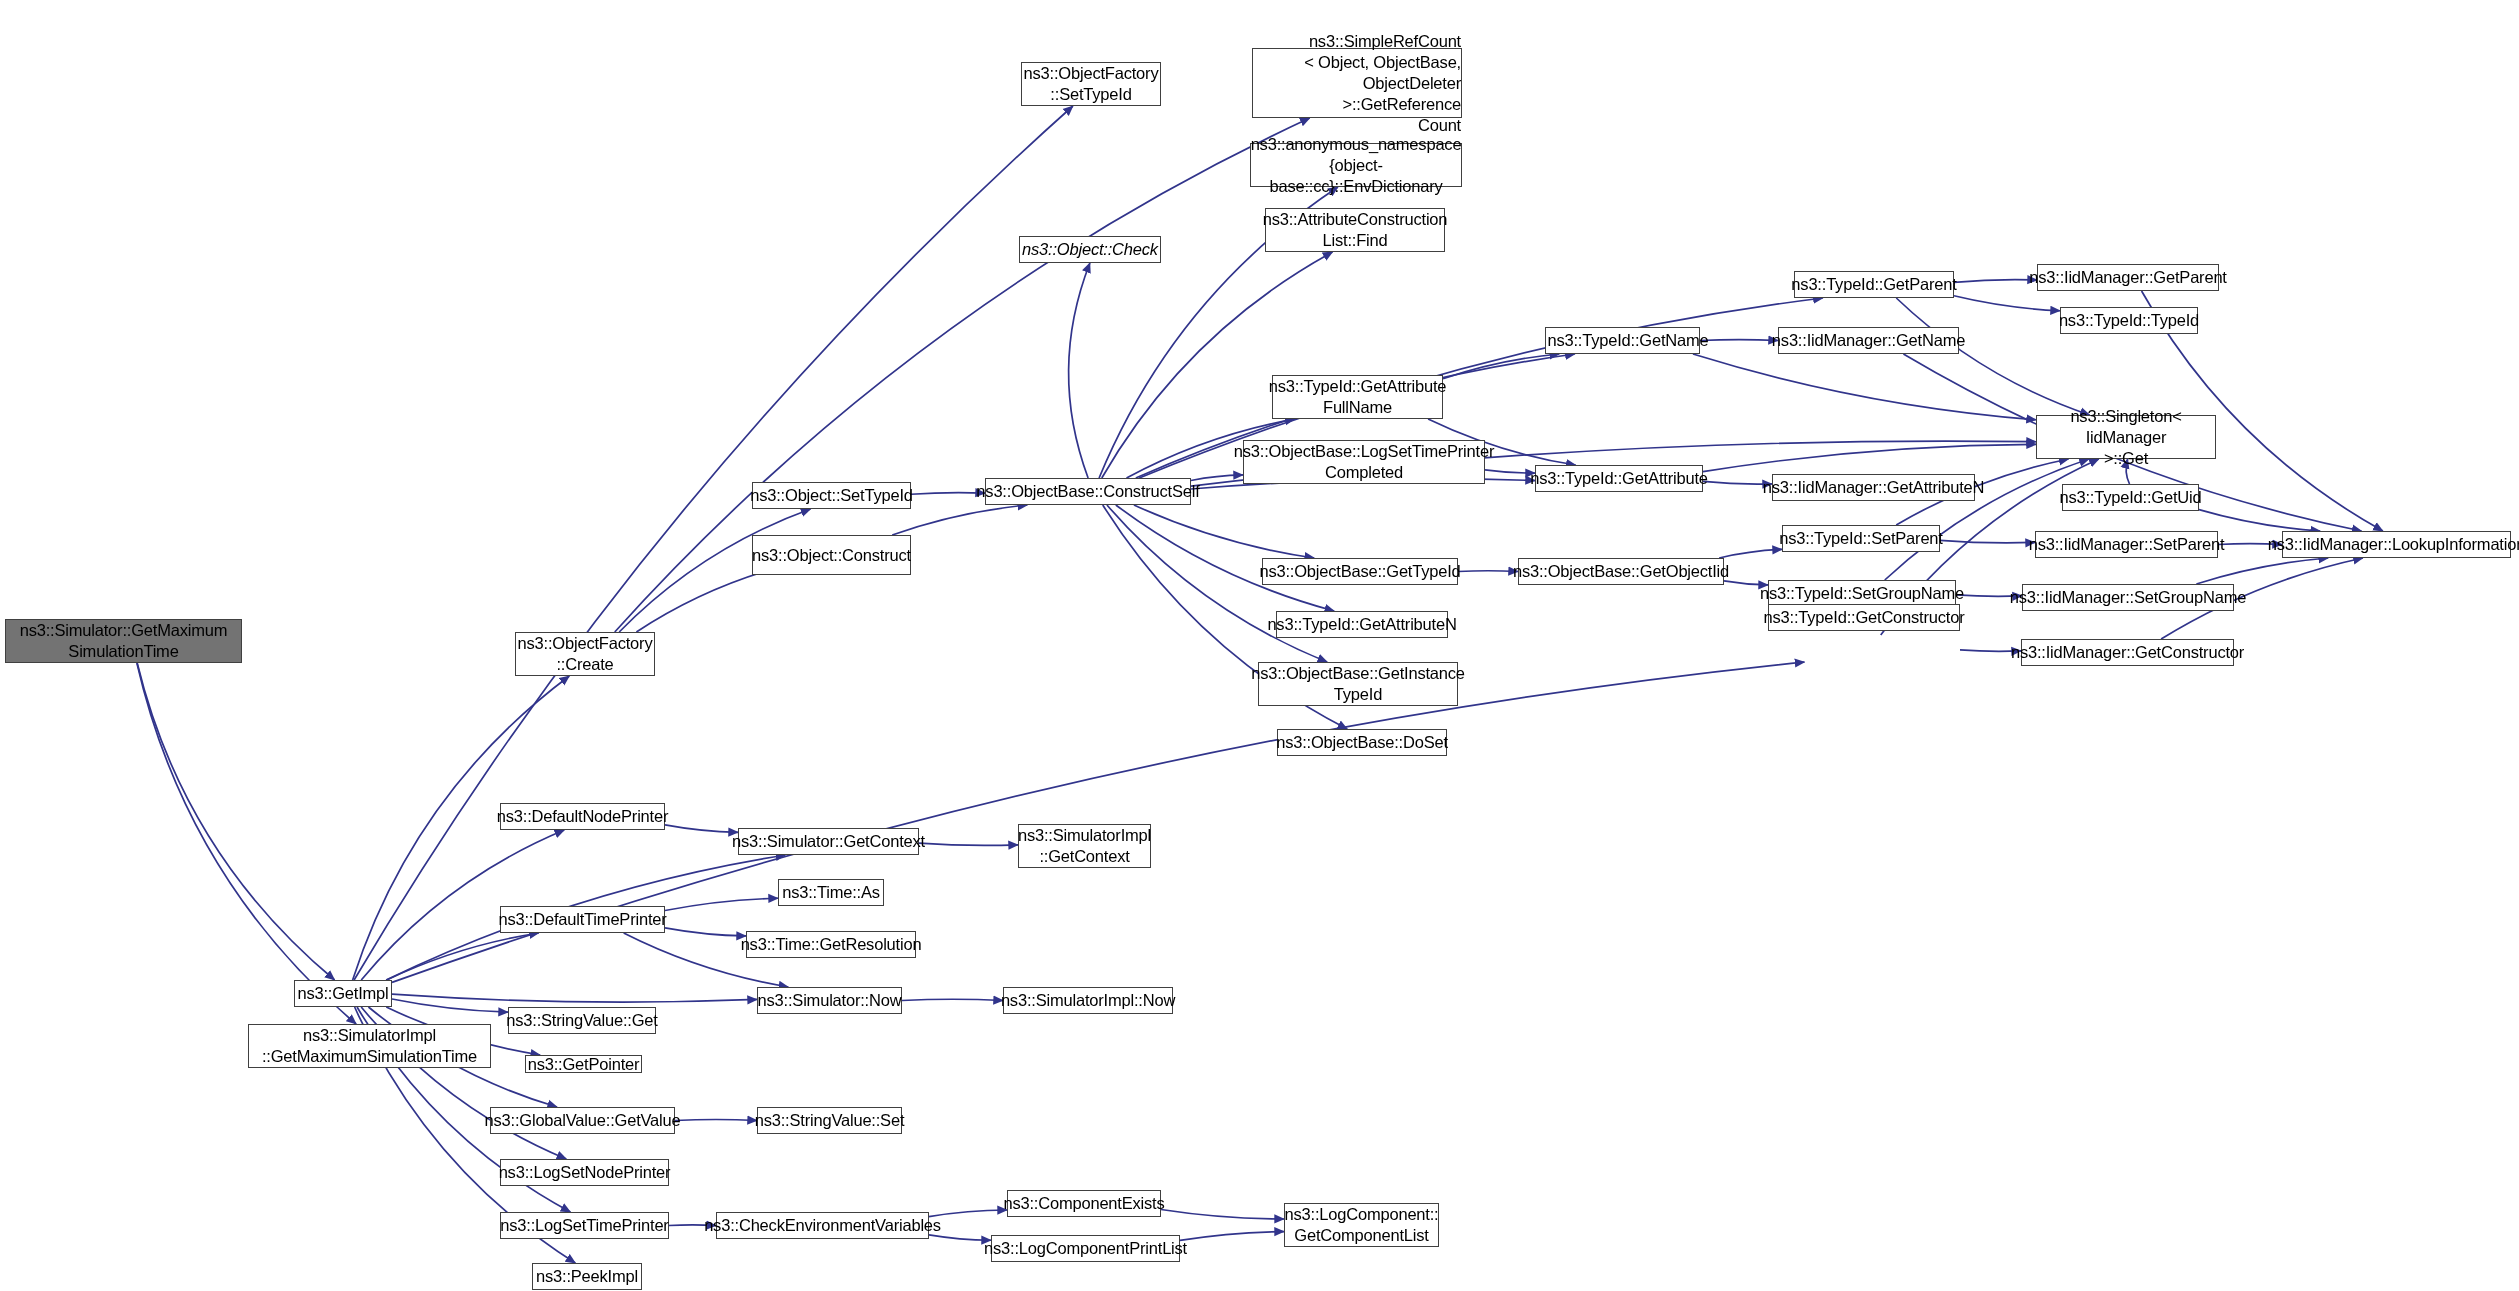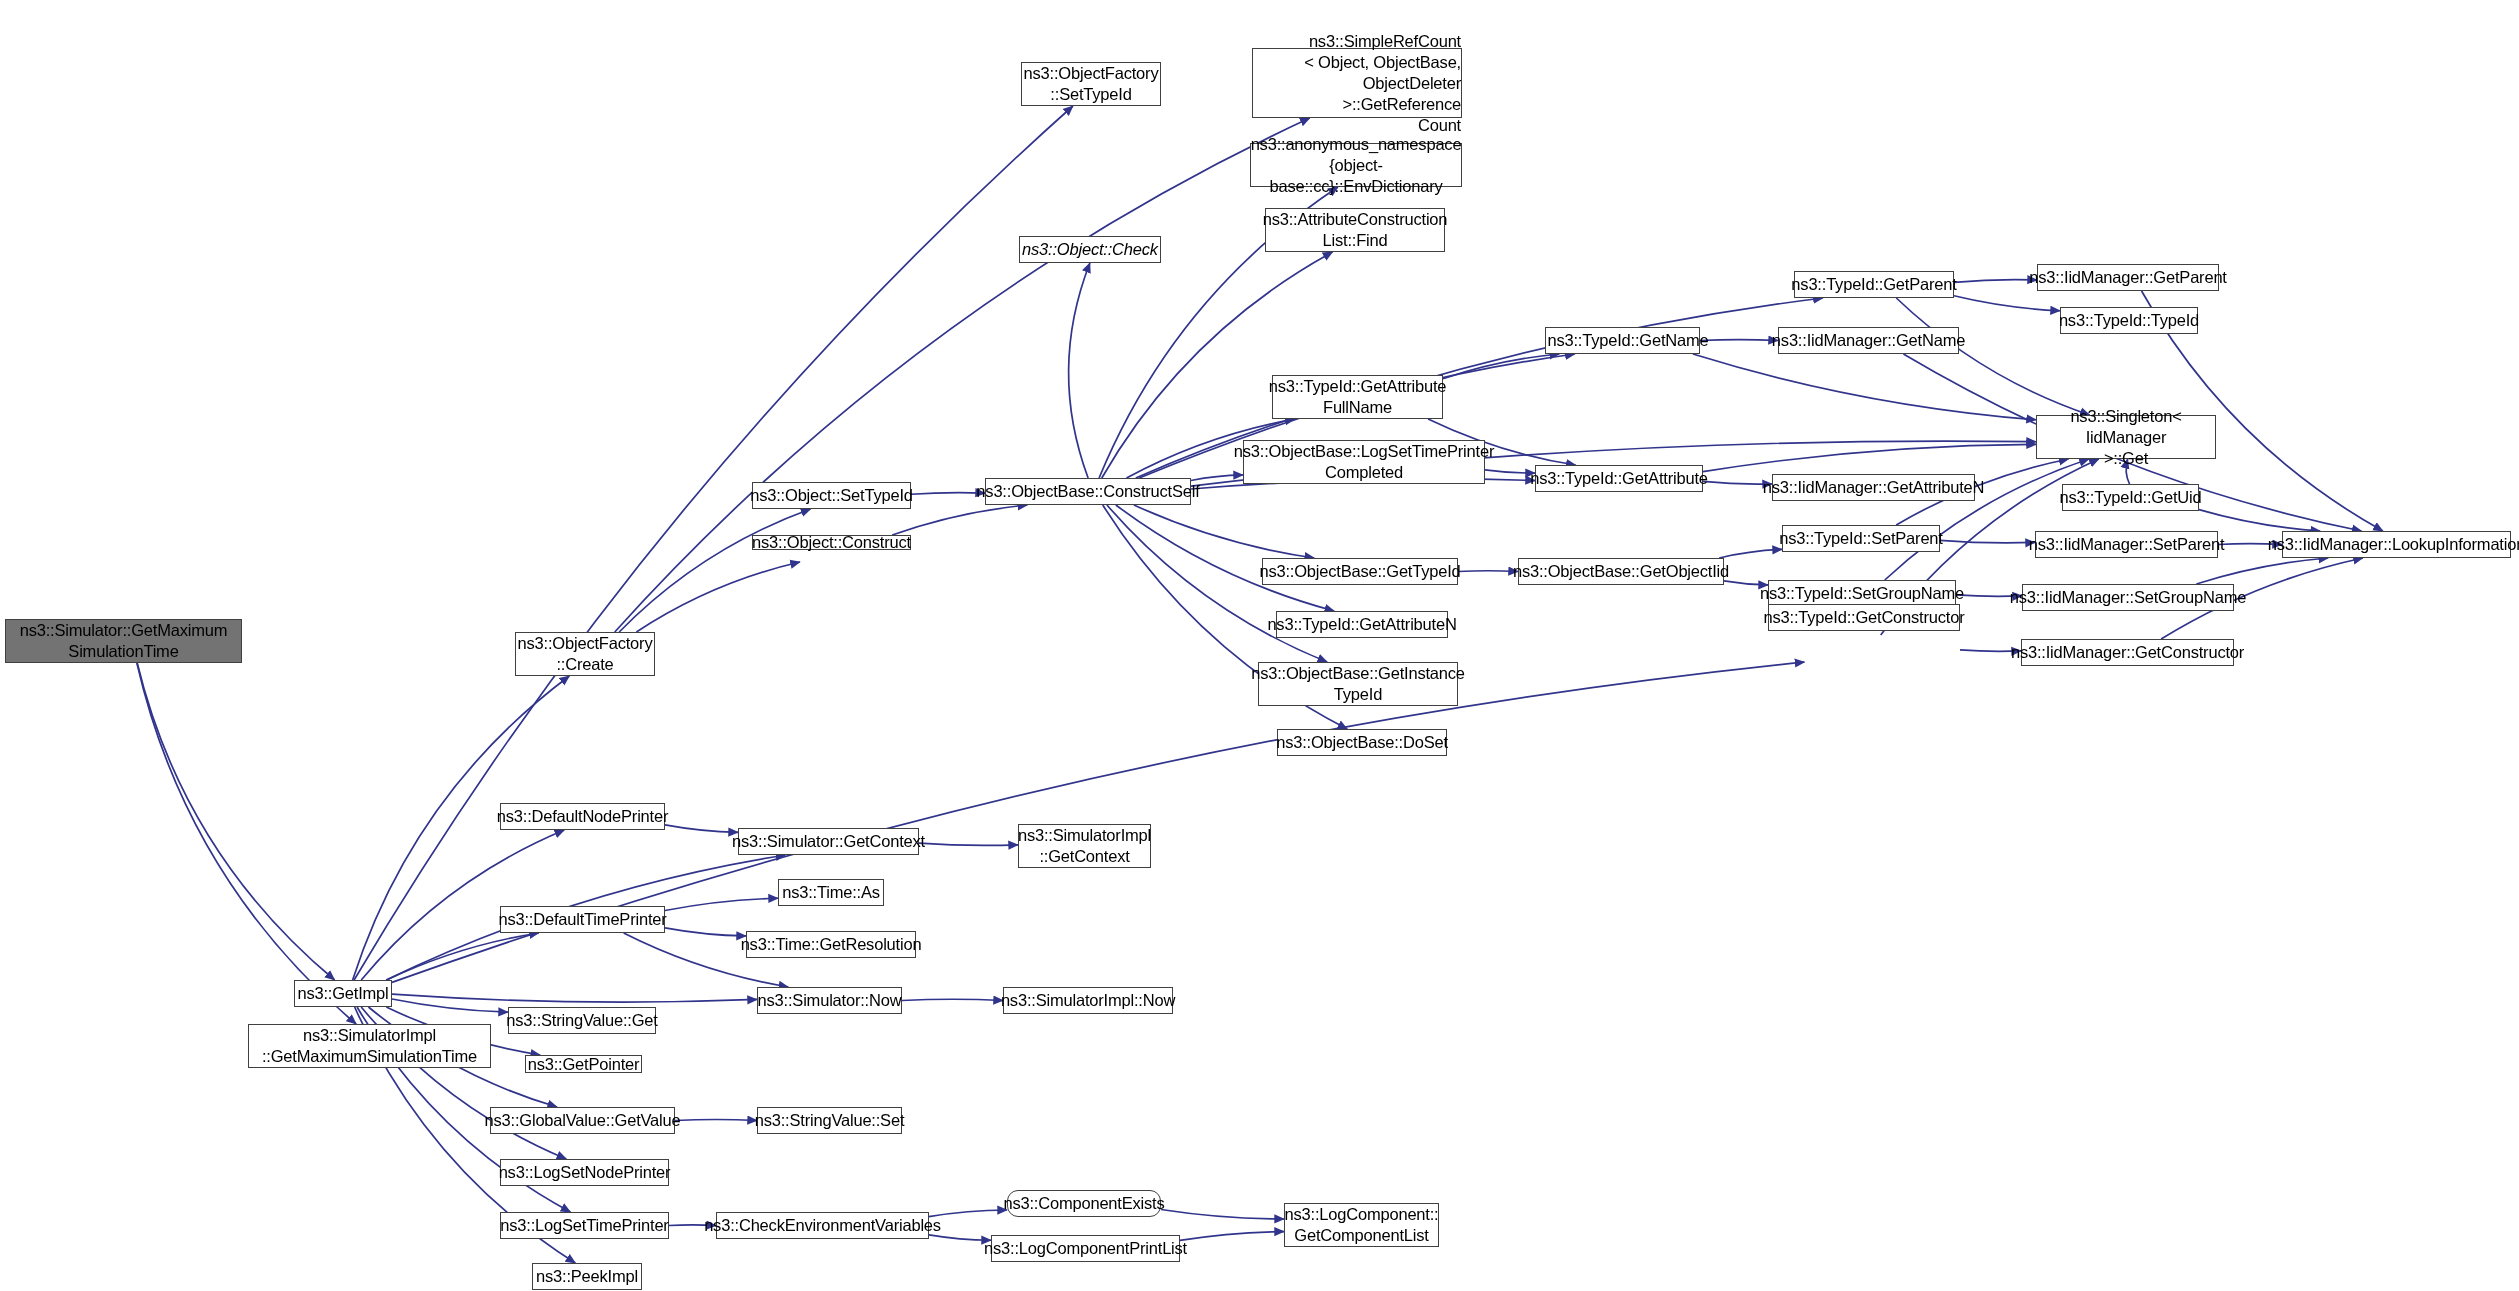--- a/index.html
+++ b/index.html
@@ -116,21 +116,21 @@
       </g>
   </svg>
 <div class="node root" style="left: 5px; top: 619px; width: 237px; height: 44px;">ns3::Simulator::GetMaximum
 SimulationTime</div>
     <div class="node" style="left: 248px; top: 1024px; width: 243px; height: 44px;">ns3::SimulatorImpl
 ::GetMaximumSimulationTime</div>
     <div class="node" style="left: 294px; top: 980px; width: 98px; height: 27px;">ns3::GetImpl</div>
     <div class="node" style="left: 515px; top: 632px; width: 140px; height: 44px;">ns3::ObjectFactory
 ::Create</div>
     <div class="node" style="left: 752px; top: 482px; width: 159px; height: 27px;">ns3::Object::SetTypeId</div>
-    <div class="node" style="left: 752px; top: 535px; width: 159px; height: 15px;">ns3::Object::Construct</div>
+    <div class="node" style="left: 752px; top: 535px; width: 159px; height: 40px;">ns3::Object::Construct</div>
     <div class="node" style="left: 1021px; top: 62px; width: 140px; height: 44px;">ns3::ObjectFactory
 ::SetTypeId</div>
     <div class="node" style="left: 1019px; top: 236px; width: 142px; height: 27px; font-style: italic;">ns3::Object::Check</div>
     <div class="node" style="left: 985px; top: 478px; width: 206px; height: 27px;">ns3::ObjectBase::ConstructSelf</div>
     <div class="node" style="left: 1252px; top: 48px; width: 210px; height: 70px; text-align: right;">ns3::SimpleRefCount
 &lt; Object, ObjectBase,
  ObjectDeleter &gt;::GetReference
 Count</div>
     <div class="node" style="left: 1250px; top: 143px; width: 212px; height: 44px;">ns3::anonymous_namespace
 {object-base::cc}::EnvDictionary</div>
@@ -173,17 +173,17 @@
     <div class="node" style="left: 757px; top: 987px; width: 145px; height: 27px;">ns3::Simulator::Now</div>
     <div class="node" style="left: 1003px; top: 987px; width: 170px; height: 27px;">ns3::SimulatorImpl::Now</div>
     <div class="node" style="left: 508px; top: 1007px; width: 148px; height: 27px;">ns3::StringValue::Get</div>
     <div class="node" style="left: 525px; top: 1055px; width: 117px; height: 18px;">ns3::GetPointer</div>
     <div class="node" style="left: 490px; top: 1107px; width: 185px; height: 27px;">ns3::GlobalValue::GetValue</div>
     <div class="node" style="left: 757px; top: 1107px; width: 145px; height: 27px;">ns3::StringValue::Set</div>
     <div class="node" style="left: 500px; top: 1159px; width: 169px; height: 27px;">ns3::LogSetNodePrinter</div>
     <div class="node" style="left: 500px; top: 1212px; width: 169px; height: 27px;">ns3::LogSetTimePrinter</div>
     <div class="node" style="left: 716px; top: 1212px; width: 213px; height: 27px;">ns3::CheckEnvironmentVariables</div>
     <div class="node" style="left: 532px; top: 1263px; width: 110px; height: 27px;">ns3::PeekImpl</div>
-    <div class="node" style="left: 1007px; top: 1190px; width: 154px; height: 27px; border-radius: 11px;">ns3::ComponentExists</div>
+    <div class="node" style="left: 1007px; top: 1190px; width: 154px; height: 27px;">ns3::ComponentExists</div>
     <div class="node" style="left: 991px; top: 1235px; width: 189px; height: 27px;">ns3::LogComponentPrintList</div>
     <div class="node" style="left: 1284px; top: 1203px; width: 155px; height: 44px;">ns3::LogComponent::
 GetComponentList</div>
   </div>
 
 </body></html>

